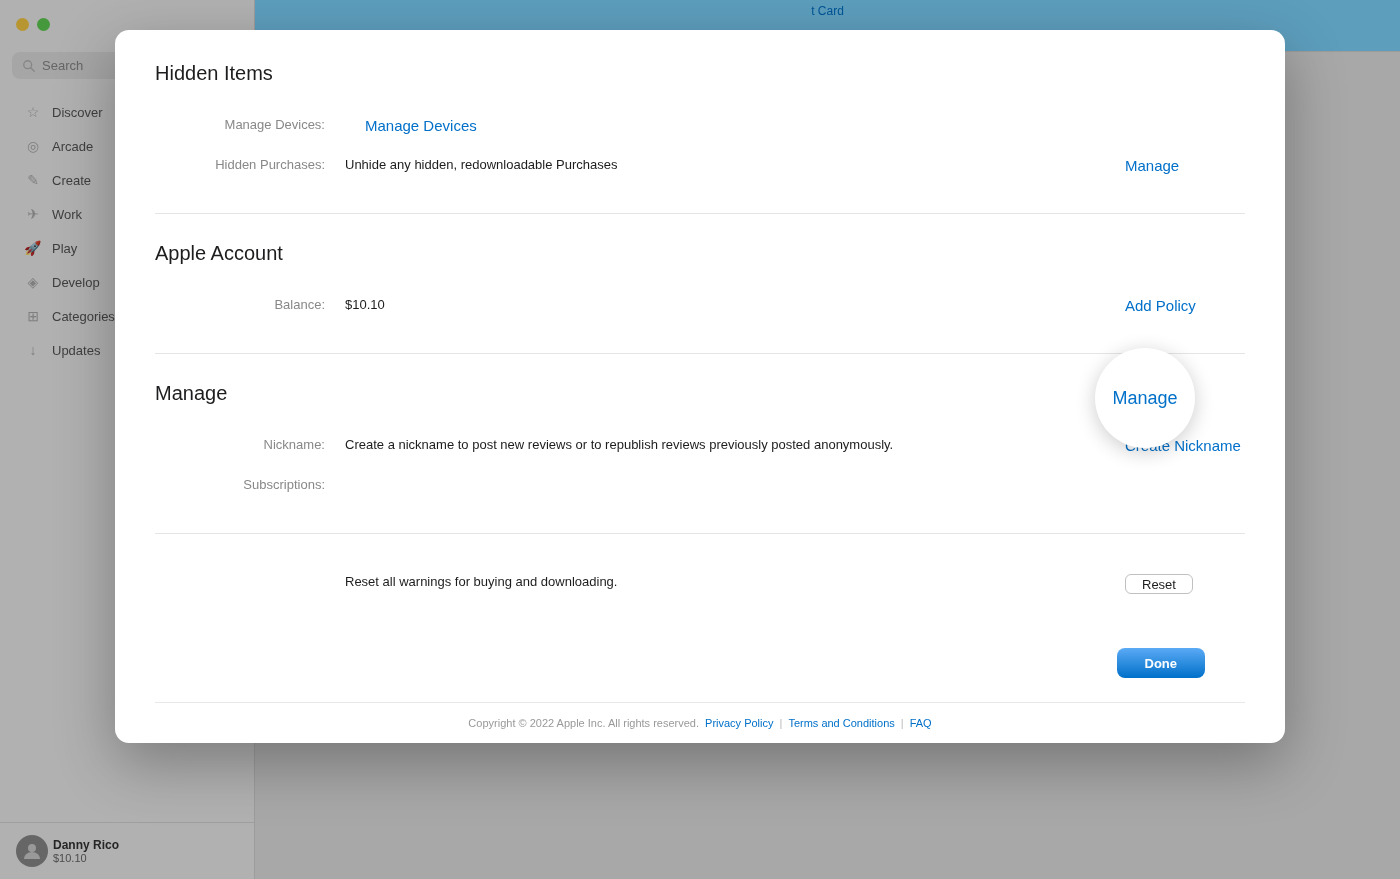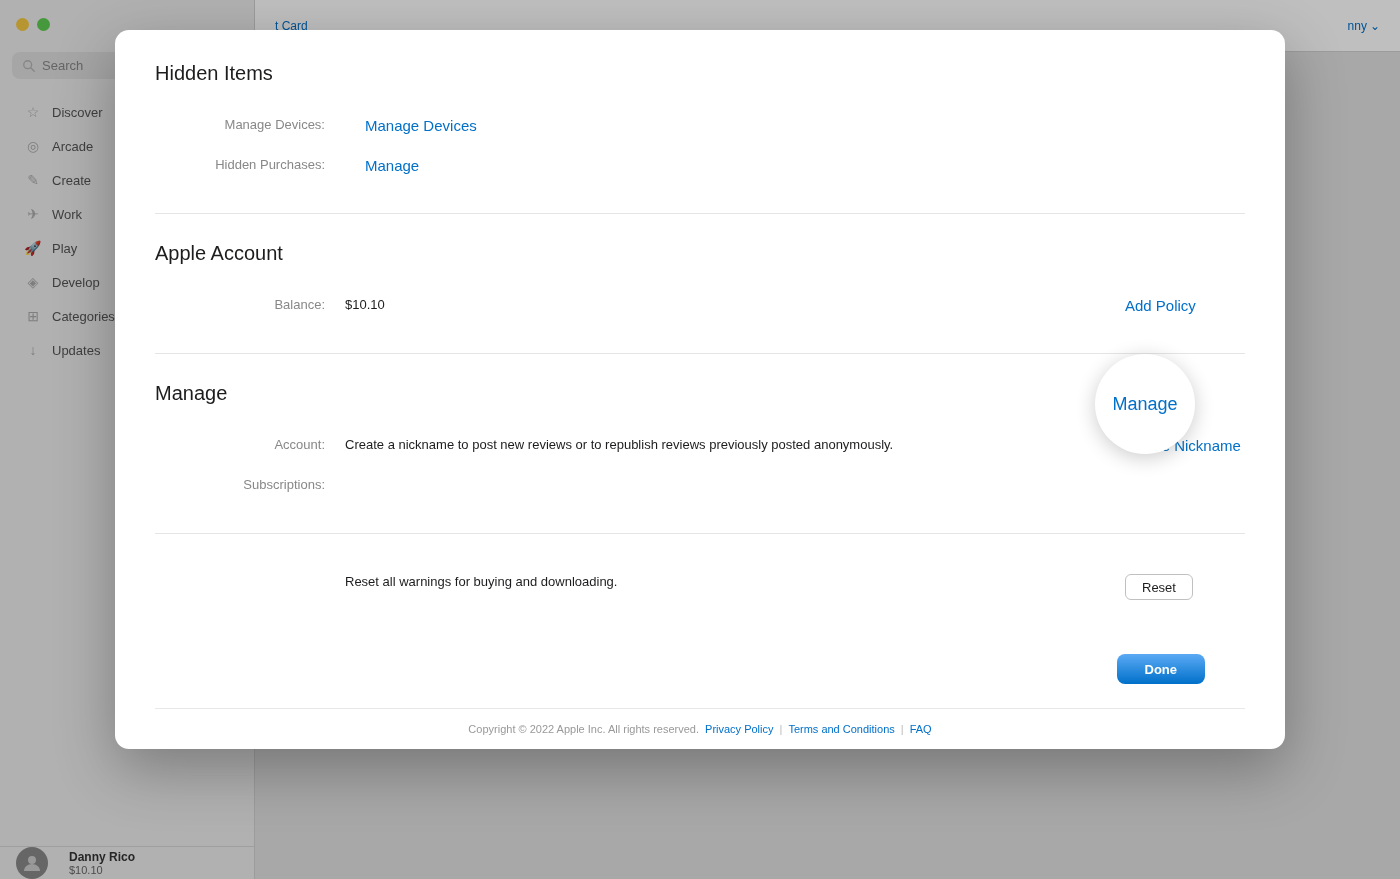--- a/index.html
+++ b/index.html
@@ -83,25 +83,25 @@
       height: 18px;
       color: #aaa;
       display: flex;
       align-items: center;
       justify-content: center;
       font-size: 14px;
     }
 
     .sidebar-footer {
       margin-top: auto;
-      padding: 0 16px;
+      padding: 12px 16px;
       border-top: 1px solid #d4d4d4;
       display: flex;
       align-items: center;
-      gap: 21px;
+      gap: 5px;
     }
 
     .avatar-circle {
       width: 32px;
       height: 32px;
       border-radius: 50%;
       background: #888;
       display: flex;
       align-items: center;
       justify-content: center;
@@ -116,27 +116,28 @@
     .main-area {
       flex: 1;
       height: 100%;
       background: #e0e0e0;
       position: relative;
     }
 
     
     .top-bar {
       height: 52px;
-      background: #ffffff;
+      background: #7dd3fc;
       border-bottom: 1px solid #d0d0d0;
       display: flex;
       align-items: center;
-      justify-content: space-between;
+      justify-content: center;
       padding: 0 20px;
       gap: 16px;
+      flex-direction: column;
     }
 
     .top-bar-gift {
       font-size: 12px;
       color: #0070c9;
     }
 
     .top-bar-account {
       font-size: 12px;
       color: #0070c9;
@@ -233,21 +234,21 @@
 
     
     .reset-btn {
       border: 1px solid #c0c0c0;
       background: white;
       border-radius: 6px;
       padding: 4px 16px;
       font-size: 13px;
       color: #1d1d1f;
       cursor: pointer;
-      height: 26px;
+      height: 20px;
       display: inline-flex;
       align-items: center;
     }
 
     
     .modal-footer {
       padding: 16px 40px 24px;
       display: flex;
       justify-content: flex-end;
     }
@@ -399,20 +400,21 @@
 
           <div class="row">
             <div class="row-label">Manage Devices:</div>
             <div class="row-action">
               <a class="link-blue" href="#">Manage Devices</a>
             </div>
           </div>
 
           <div class="row">
             <div class="row-label">Hidden Purchases:</div>
+            <div class="row-value">Unhide any hidden, redownloadable Purchases</div>
             <div class="row-action">
               <a class="link-blue" href="#">Manage</a>
             </div>
           </div>
         </div>
 
         <hr class="section-divider">
 
         <div class="section">
           <div class="section-title">Apple Account</div>
@@ -425,21 +427,21 @@
             </div>
           </div>
         </div>
 
         <hr class="section-divider">
 
         <div class="section">
           <div class="section-title">Manage</div>
 
           <div class="row">
-            <div class="row-label">Account:</div>
+            <div class="row-label">Nickname:</div>
             <div class="row-value">Create a nickname to post new reviews or to republish reviews previously posted anonymously.</div>
             <div class="row-action">
               <a class="link-blue" href="#">Create Nickname</a>
             </div>
           </div>
 
           <div class="row">
             <div class="row-label">Subscriptions:</div>
             <div class="row-action">
               

